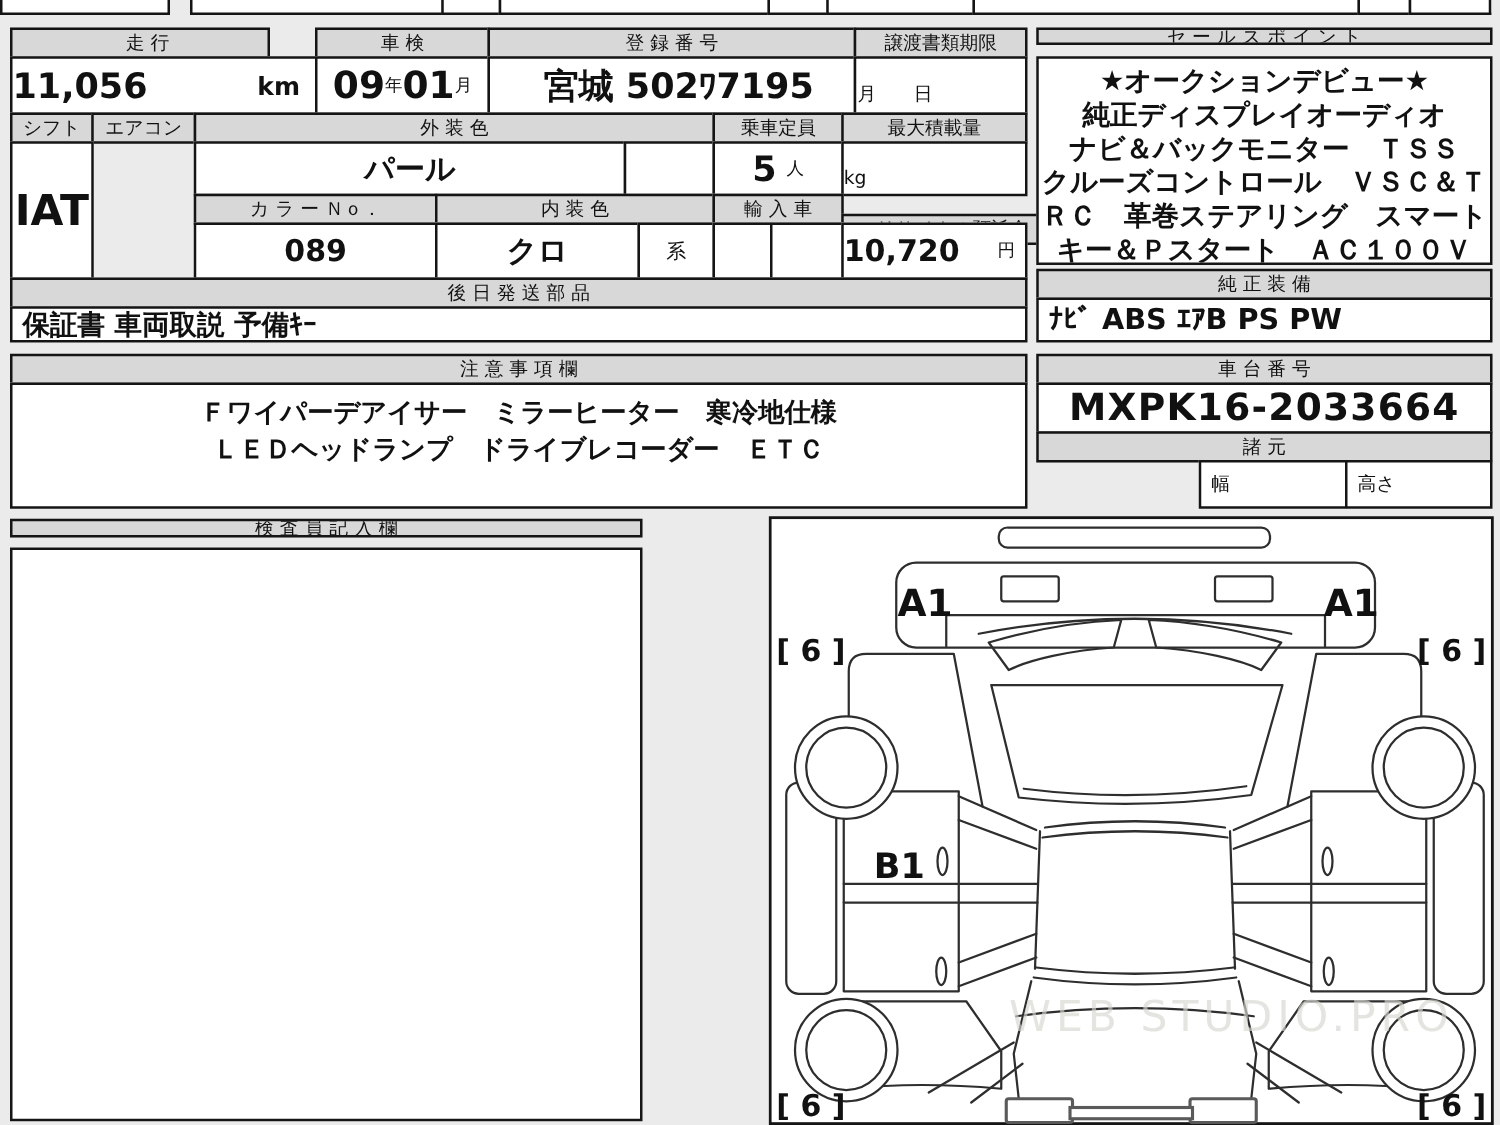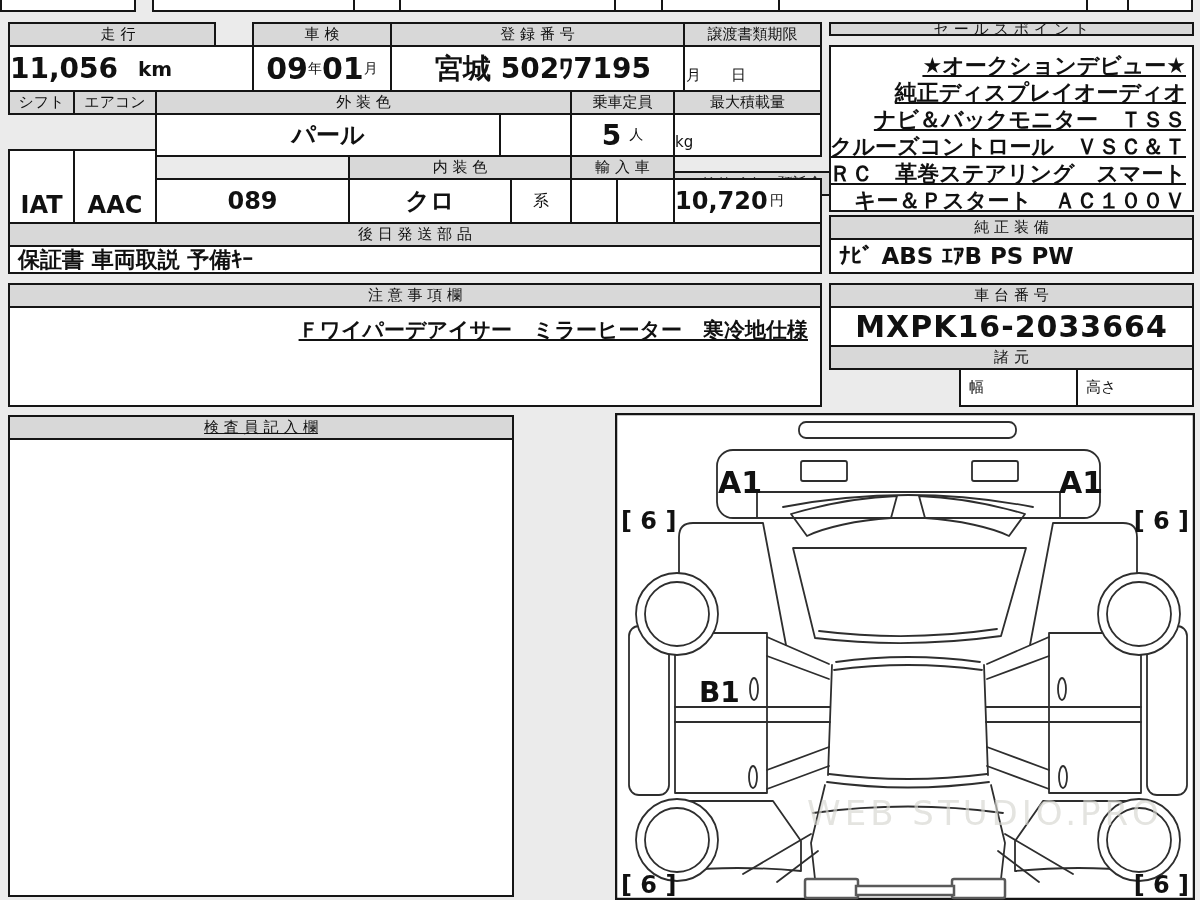--- a/index.html
+++ b/index.html
@@ -3,33 +3,33 @@
 <meta charset="utf-8">
 <style>
   html,body{margin:0;padding:0;}
   .sheet{position:relative;width:1200px;height:900px;background:#ebebeb;
          font-family:"DejaVu Sans",sans-serif;color:#111;overflow:hidden;}
   .c{position:absolute;box-sizing:border-box;background:#fff;border:2px solid #151515;
      display:flex;align-items:center;justify-content:center;overflow:hidden;white-space:nowrap;}
   .h{background:#d8d8d8;font-size:15px;font-weight:normal;}
   .v{font-weight:bold;}
   .left{justify-content:flex-start;}
-  .right{justify-content:flex-start;}
+  .right{justify-content:space-between;}
   .bottom{align-items:flex-end;}
   .sliver{border-top:none;}
   .unit{font-size:15px;font-weight:bold;margin:0 2px;}
   .unit-sm{font-size:14px;font-weight:normal;}
   .big28{font-size:28px;}
   .big30{font-size:30px;}
-  .big26{font-size:24px;margin-top:36px;}
+  .big26{font-size:34px;}
   .big24{font-size:24px;}
   .t22{font-size:22px;}
   .t16{font-size:16px;}
   .t15{font-size:15px;}
-  .lines{flex-direction:column;align-items:flex-end;justify-content:flex-start;text-decoration:underline;}
+  .lines{flex-direction:column;align-items:center;justify-content:flex-start;}
   .lines div{line-height:27px;font-size:22px;font-weight:bold;}
   .notes div{line-height:29px;font-size:21px;font-weight:bold;}
   svg text{font-family:"DejaVu Sans",sans-serif;}
 </style>
 </head>
 <body>
 
 <div class="sheet">
 
   <div class="c sliver" style="left:0;top:0;width:136px;height:12px;"></div>
@@ -60,29 +60,29 @@
   <div class="c v big28" style="left:390px;top:45px;width:295px;height:47px;padding-left:11px;">宮城 502ﾜ7195</div>
   <div class="c bottom right t15" style="left:683px;top:45px;width:139px;height:47px;padding:0 16px 5px 1px;">月　　日</div>
 
   <div class="c h" style="left:8px;top:90px;width:67px;height:25px;">シフト</div>
   <div class="c h" style="left:73px;top:90px;width:84px;height:25px;">エアコン</div>
   <div class="c h" style="left:155px;top:90px;width:417px;height:25px;">外 装 色</div>
   <div class="c h" style="left:570px;top:90px;width:105px;height:25px;">乗車定員</div>
   <div class="c h" style="left:673px;top:90px;width:149px;height:25px;">最大積載量</div>
 
   <div class="c v big26" style="left:8px;top:113px;width:67px;height:111px;">IAT</div>
-  <div class="c v big26" style="left:73px;top:113px;width:84px;height:111px;">AAC</div>
   <div class="c v big24" style="left:155px;top:113px;width:346px;height:44px;">パール</div>
   <div class="c" style="left:499px;top:113px;width:73px;height:44px;"></div>
   <div class="c" style="left:570px;top:113px;width:105px;height:44px;">
     <span class="v big28">5</span>
     <span class="unit-sm" style="margin-left:8px;">人</span>
   </div>
   <div class="c bottom right t15" style="left:673px;top:113px;width:149px;height:44px;padding:0 8px 4px 0;">kg</div>
 
+  <div class="c h" style="left:155px;top:155px;width:195px;height:25px;">カ ラ ー Ｎｏ．</div>
   <div class="c h" style="left:348px;top:155px;width:224px;height:25px;">内 装 色</div>
   <div class="c h" style="left:570px;top:155px;width:105px;height:25px;">輸 入 車</div>
   <div class="c h" style="left:673px;top:155px;width:178px;height:25px;margin-top:16px;">リサイクル預託金</div>
 
   <div class="c v big24" style="left:155px;top:178px;width:195px;height:46px;">089</div>
   <div class="c v big24" style="left:348px;top:178px;width:164px;height:46px;">クロ</div>
   <div class="c t16" style="left:510px;top:178px;width:62px;height:46px;">系</div>
   <div class="c" style="left:570px;top:178px;width:48px;height:46px;"></div>
   <div class="c" style="left:616px;top:178px;width:59px;height:46px;"></div>
   <div class="c right" style="left:673px;top:178px;width:149px;height:46px;padding-right:8px;">
@@ -102,29 +102,30 @@
     <div>ＲＣ　革巻ステアリング　スマート</div>
     <div>キー＆Ｐスタート　ＡＣ１００Ｖ</div>
   </div>
 
   <div class="c h" style="left:829px;top:215px;width:365px;height:25px;">純 正 装 備</div>
   <div class="c v left" style="left:829px;top:238px;width:365px;height:36px;padding-left:8px;font-size:23px;">ﾅﾋﾞ  ABS  ｴｱB  PS  PW</div>
 
   <div class="c h" style="left:8px;top:283px;width:814px;height:25px;">注 意 事 項 欄</div>
   <div class="c lines notes" style="left:8px;top:306px;width:814px;height:101px;padding:8px 12px;">
     <div>Ｆワイパーデアイサー　ミラーヒーター　寒冷地仕様</div>
+    <div>ＬＥＤヘッドランプ　ドライブレコーダー　ＥＴＣ</div>
   </div>
 
   <div class="c h" style="left:829px;top:283px;width:365px;height:25px;">車 台 番 号</div>
   <div class="c v big30" style="left:829px;top:306px;width:365px;height:41px;letter-spacing:1px;">MXPK16-2033664</div>
   <div class="c h" style="left:829px;top:345px;width:365px;height:25px;">諸 元</div>
   <div class="c t15 left" style="left:959px;top:368px;width:119px;height:39px;padding-left:8px;">幅</div>
   <div class="c t15 left" style="left:1076px;top:368px;width:118px;height:39px;padding-left:8px;">高さ</div>
 
-  <div class="c h" style="left:8px;top:415px;width:506px;height:25px;text-decoration:underline;">検 査 員 記 入 欄</div>
+  <div class="c h" style="left:8px;top:415px;width:506px;height:15px;">検 査 員 記 入 欄</div>
   <div class="c" style="left:8px;top:438px;width:506px;height:459px;"></div>
 
   <div style="position:absolute;left:615px;top:413px;width:580px;height:487px;">
     <svg width="580" height="487" viewBox="0 0 580 487">
       <rect x="1" y="1" width="578" height="485" fill="#ffffff" stroke="#151515" stroke-width="2.5"></rect>
       <g fill="none" stroke="#2e2e2e" stroke-width="1.8" stroke-linejoin="round" stroke-linecap="round">
 
         <rect x="184" y="9" width="217" height="16" rx="7"></rect>
 
         <rect x="102" y="37" width="383" height="68" rx="16"></rect>

